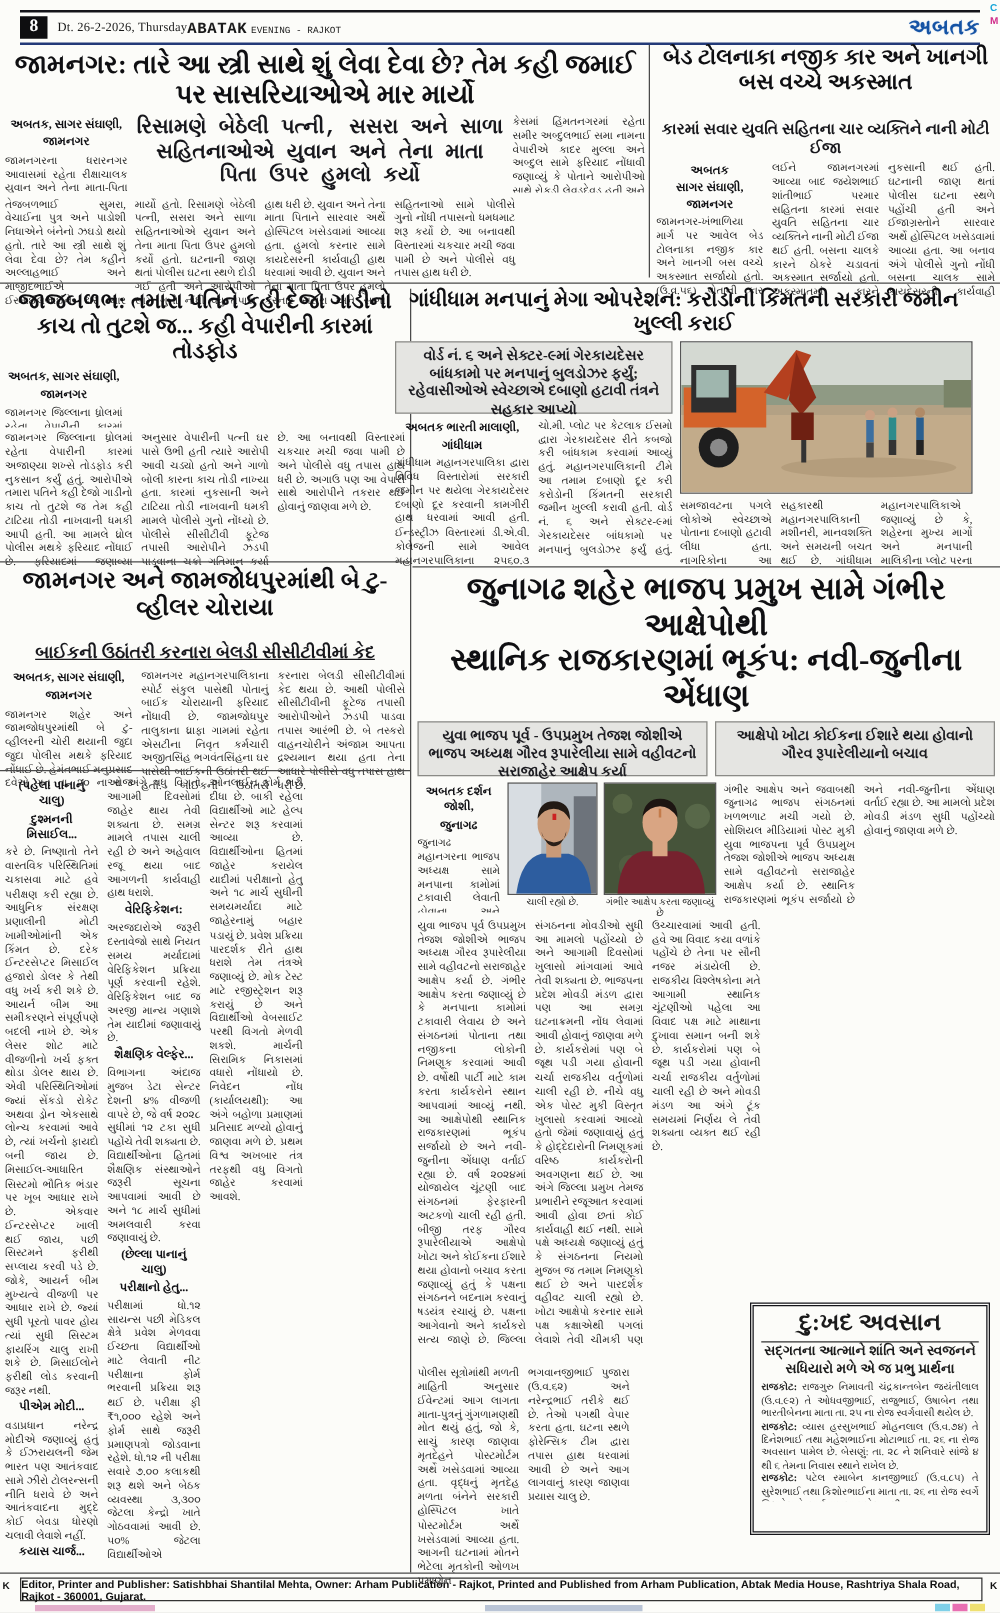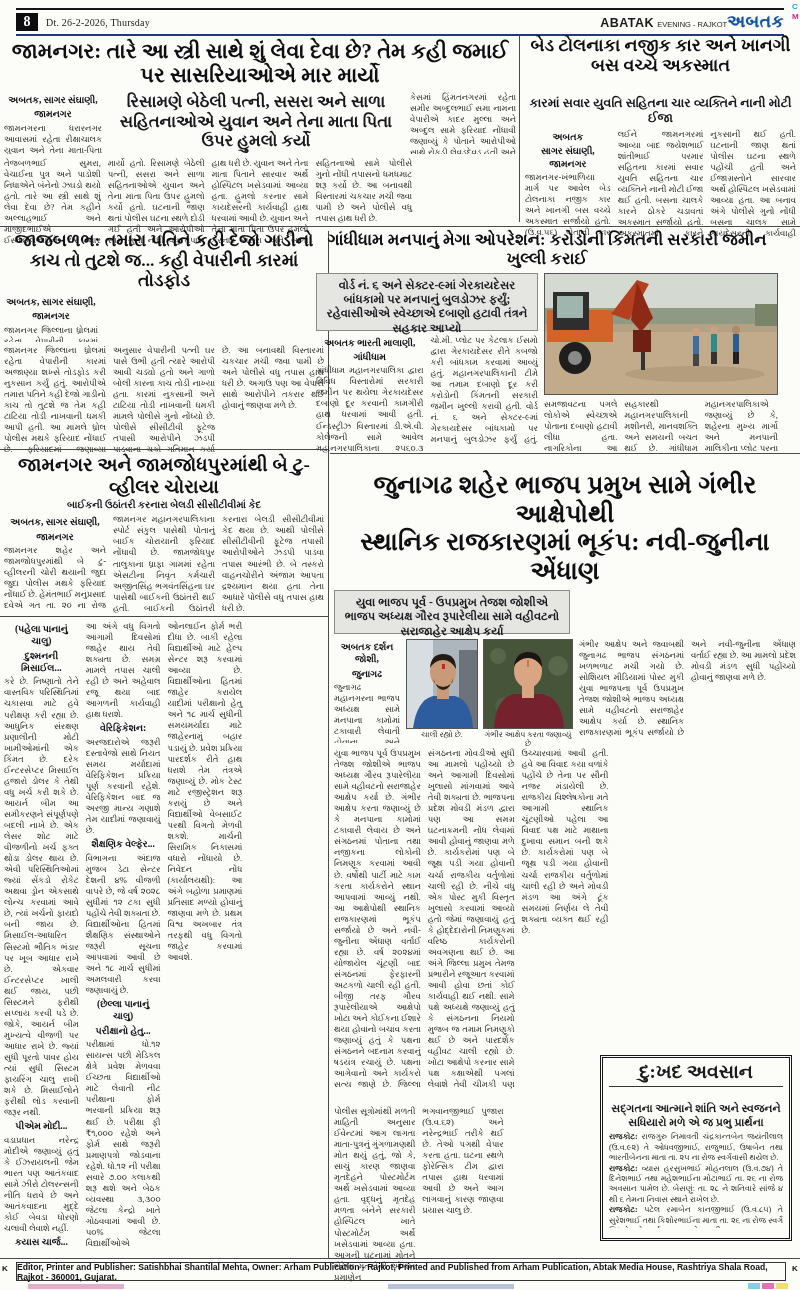--- a/index.html
+++ b/index.html
@@ -5,21 +5,21 @@
   html,body{margin:0;padding:0;background:#e8e8e4;}
   #page{position:relative;width:800px;height:1290px;background:#fcfcf9;margin:0 auto;
         font-family:"Liberation Serif","DejaVu Serif",serif;color:#1b1b1b;overflow:hidden;}
   .abs{position:absolute;}
   
   #hdr{left:16px;top:8px;width:768px;height:24px;border-top:2px solid #15151a;border-bottom:2px solid #233a78;
        display:flex;align-items:center;}
   .pgbox{background:#0e0e10;color:#fff;font-weight:bold;font-size:14px;width:22px;height:18px;
          display:flex;align-items:center;justify-content:center;margin-right:8px;}
   .hdate{font-size:10px;letter-spacing:.2px;}
-  .mast{flex:1;text-align:right;font-family:Liberation Sans, sans-serif;}
+  .mast{flex:1;text-align:left;font-family:Liberation Mono, monospace;}
   .mast b{font-size:12.5px;letter-spacing:.5px;}
   .mast span{font-size:7.5px;color:#222;margin-left:3px;}
   .logo{color:#1553a4;font-weight:bold;font-size:17px;letter-spacing:.5px;text-shadow:0 0 1px #9db7e0;}
   
   .hr{background:#4a4a4a;height:1px;}
   .vr{background:#4a4a4a;width:1px;}
   
   .hl{font-weight:bold;color:#0f0f12;text-align:center;line-height:1.14;font-family:"Liberation Serif",serif;}
   .sub{font-weight:bold;color:#17171c;text-align:center;line-height:1.2;}
   .subbox{background:#e5e5e2;border:1px solid #8a8a86;font-weight:bold;text-align:center;
@@ -29,21 +29,21 @@
   .c2{column-count:2}.c3{column-count:3}.c4{column-count:4}.c5{column-count:5}
   .mini-head{font-weight:bold;text-align:center;font-size:9.5px;margin:2px 0;color:#101014;}
   .b-inline{font-weight:bold;}
   .cap{font-size:7.8px;text-align:center;line-height:1.2;margin-top:1px;color:#222;}
   
   .ph{display:block;border:1px solid #555;background:#ddd;}
   
   #obit{border:3px double #15151a;padding:4px 6px;box-sizing:border-box;background:#fcfcf9;}
   #obit .t1{font-size:19px;font-weight:bold;text-align:center;line-height:1.1;}
   #obit .t2{font-size:11px;font-weight:bold;text-align:center;line-height:1.25;margin:3px 0;
-            border-top:1px solid #333;padding-top:15px;}
+            border-top:1px solid #333;padding-top:1px;}
   #obit .bt{height:96px;}
   
   #ftr{left:16px;top:1262px;width:768px;height:17px;border:1px solid #333;display:flex;align-items:center;
        justify-content:center;font-family:"Liberation Sans",sans-serif;font-size:8.6px;font-weight:bold;color:#111;}
   .mark{font-family:"Liberation Sans",sans-serif;font-size:8px;font-weight:bold;}
   .flexrow{display:flex;}
 </style>
 </head>
 <body>
 
@@ -57,21 +57,21 @@
     </div>
     <div class="logo">અબતક</div>
   </div>
   <div class="abs mark" style="left:792px;top:2px;color:#18a6d8;">C</div>
   <div class="abs mark" style="left:792px;top:12px;color:#d row:#d23;color:#d02c8a;">M</div>
 
   <div class="abs" style="left:4px;top:40px;width:512px;height:188px;">
     <div class="hl" style="font-size:21px;">જામનગર: તારે આ સ્ત્રી સાથે શું લેવા દેવા છે? તેમ કહી જમાઈ પર સાસરિયાઓએ માર માર્યો</div>
     <div class="flexrow" style="margin-top:4px;height:62px;">
       <div class="bt" style="width:98px;height:62px;"><div class="mini-head">અબતક, સાગર સંઘાણી,</div><div class="mini-head">જામનગર</div><span>જામનગરના ધરારનગર આવાસમાં રહેતા રીક્ષાચાલક યુવાન અને તેના માતા-પિતા ઉપર હુમલો થયાની ફરિયાદ સીટી એ ડિવિઝન પોલીસ મથકે નોંધાઈ છે. રિસામણે બેઠેલી પત્નીને તેડવા જતાં આ બનાવ બન્યો હતો. </span></div>
-      <div class="sub" style="width:296px;font-size:16.5px;padding:0 6px;">રિસામણે બેઠેલી પત્ની, સસરા અને સાળા સહિતનાઓએ યુવાન અને તેના માતા પિતા ઉપર હુમલો કર્યો</div>
+      <div class="sub" style="width:296px;font-size:16.5px;padding:0 6px;font-family:Liberation Mono, monospace;">રિસામણે બેઠેલી પત્ની, સસરા અને સાળા સહિતનાઓએ યુવાન અને તેના માતા પિતા ઉપર હુમલો કર્યો</div>
       <div class="bt" style="width:106px;height:62px;">કેસમાં હિંમતનગરમાં રહેતા સમીર અબ્દુલભાઈ સમા નામના વેપારીએ કાદર મુલ્લા અને અબ્દુલ સામે ફરિયાદ નોંધાવી જણાવ્યું કે પોતાને આરોપીઓ સાથે રોકડી લેવડદેવડ હતી અને તકરાર થતાં મારામારી થઈ હતી.</div>
     </div>
     <div class="bt c5" style="margin-top:4px;height:94px;">તેજબળભાઈ સુમરા, વેચાઈના પુત્ર અને પાડોશી નિધાએને બંનેનો ઝઘડો થયો હતો. તારે આ સ્ત્રી સાથે શું લેવા દેવા છે? તેમ કહીને અલ્લાહભાઈ અને માજીદભાઈએ ઈસ્માઈલભાઈને ઢોર માર માર્યો હતો. રિસામણે બેઠેલી પત્ની, સસરા અને સાળા સહિતનાઓએ યુવાન અને તેના માતા પિતા ઉપર હુમલો કર્યો હતો. ઘટનાની જાણ થતાં પોલીસ ઘટના સ્થળે દોડી ગઈ હતી અને આરોપીઓ સામે ગુનો નોંધી વધુ તપાસ હાથ ધરી છે. યુવાન અને તેના માતા પિતાને સારવાર અર્થે હોસ્પિટલ ખસેડવામાં આવ્યા હતા. હુમલો કરનાર સામે કાયદેસરની કાર્યવાહી હાથ ધરવામાં આવી છે. યુવાન અને તેના માતા પિતા ઉપર હુમલો કરનાર સસરા અને સાળા સહિતનાઓ સામે પોલીસે ગુનો નોંધી તપાસનો ધમધમાટ શરૂ કર્યો છે. આ બનાવથી વિસ્તારમાં ચકચાર મચી જવા પામી છે અને પોલીસે વધુ તપાસ હાથ ધરી છે.</div>
   </div>
 
   <div class="abs vr" style="left:519px;top:36px;height:186px;"></div>
 
   <div class="abs" style="left:525px;top:36px;width:271px;height:188px;">
     <div class="hl" style="font-size:17.5px;">બેડ ટોલનાકા નજીક કાર અને ખાનગી બસ વચ્ચે અકસ્માત</div>
     <div class="sub" style="font-size:12.5px;margin-top:20px;">કારમાં સવાર યુવતિ સહિતના ચાર વ્યક્તિને નાની મોટી ઈજા</div>
@@ -130,33 +130,34 @@
         <div class="bt c3" style="margin-top:4px;height:58px;">સમજાવટના પગલે લોકોએ સ્વેચ્છાએ પોતાના દબાણો હટાવી લીધા હતા. નાગરિકોના આ સહકારથી મહાનગરપાલિકાની મશીનરી, માનવશક્તિ અને સમયની બચત થઈ છે. ગાંધીધામ મહાનગરપાલિકાએ જણાવ્યું છે કે, શહેરના મુખ્ય માર્ગો અને મનપાની માલિકીના પ્લોટ પરના દબાણો દૂર કરી જાહેર ઉપયોગિતાના વિવિધ પ્રોજેક્ટ્સ હાથ ધરવા માટે તંત્ર મક્કમ છે. આગામી દિવસોમાં પણ આ ઝુંબેશ ચાલુ રાખી શહેરના વિકાસને વેગ આપવામાં આવશે.</div>
       </div>
     </div>
   </div>
 
   <div class="abs hr" style="left:0;top:449px;width:328px;"></div>
   <div class="abs hr" style="left:330px;top:453px;width:470px;"></div>
 
   <div class="abs" style="left:4px;top:454px;width:320px;height:158px;">
     <div class="hl" style="font-size:19px;">જામનગર અને જામજોધપુરમાંથી બે ટુ-વ્હીલર ચોરાયા</div>
-    <div class="sub" style="font-size:10px;margin-top:2px;">બાઈકની ઉઠાંતરી કરનારા બેલડી સીસીટીવીમાં કેદ</div>
+    <div class="sub" style="font-size:14px;margin-top:18px;text-decoration:underline;">બાઈકની ઉઠાંતરી કરનારા બેલડી સીસીટીવીમાં કેદ</div>
     <div class="bt c3" style="margin-top:3px;height:104px;"><div class="mini-head">અબતક, સાગર સંઘાણી,</div><div class="mini-head">જામનગર</div><span>જામનગર શહેર અને જામજોધપુરમાંથી બે ટુ-વ્હીલરની ચોરી થયાની જુદા જુદા પોલીસ મથકે ફરિયાદ નોંધાઈ છે. હેમંતભાઈ મનુપ્રસાદ દવેએ ગત તા. ૨૦ ના રોજ જામનગર મહાનગરપાલિકાના સ્પોર્ટ સંકુલ પાસેથી પોતાનું બાઈક ચોરાયાની ફરિયાદ નોંધાવી છે. જામજોધપુર તાલુકાના ધ્રાફા ગામમાં રહેતા એસટીના નિવૃત કર્મચારી અજીતસિંહ ભગવંતસિંહના ઘર પાસેથી બાઈકની ઉઠાંતરી થઈ હતી. બાઈકની ઉઠાંતરી કરનારા બેલડી સીસીટીવીમાં કેદ થયા છે. આથી પોલીસે સીસીટીવીની ફૂટેજ તપાસી આરોપીઓને ઝડપી પાડવા તપાસ આરંભી છે. બે તસ્કરો વાહનચોરીને અંજામ આપતા દ્રશ્યમાન થયા હતા તેના આધારે પોલીસે વધુ તપાસ હાથ ધરી છે. </span></div>
   </div>
 
   <div class="abs hr" style="left:0;top:616px;width:328px;"></div>
 
   <div class="abs bt c4" style="left:4px;top:621px;width:320px;height:634px;"><div class="mini-head">(પહેલા પાનાનું ચાલુ)</div><div class="mini-head">દુશ્મનની મિસાઈલ...</div><span>કરે છે. નિષ્ણાતો તેને વાસ્તવિક પરિસ્થિતિમાં ચકાસવા માટે હવે પરીક્ષણ કરી રહ્યા છે. આધુનિક સંરક્ષણ પ્રણાલીની મોટી ખામીઓમાંની એક કિંમત છે. દરેક ઈન્ટરસેપ્ટર મિસાઈલ હજારો ડોલર કે તેથી વધુ ખર્ચ કરી શકે છે. આયર્ન બીમ આ સમીકરણને સંપૂર્ણપણે બદલી નાખે છે. એક લેસર શોટ માટે વીજળીનો ખર્ચ ફક્ત થોડા ડોલર થાય છે. એવી પરિસ્થિતિઓમાં જ્યાં સેંકડો રોકેટ અથવા ડ્રોન એકસાથે લોન્ચ કરવામાં આવે છે, ત્યાં ખર્ચનો ફાયદો બની જાય છે. મિસાઈલ-આધારિત સિસ્ટમો ભૌતિક ભંડાર પર ખૂબ આધાર રાખે છે. એકવાર ઈન્ટરસેપ્ટર ખાલી થઈ જાય, પછી સિસ્ટમને ફરીથી સપ્લાય કરવી પડે છે. જોકે, આયર્ન બીમ મુખ્યત્વે વીજળી પર આધાર રાખે છે. જ્યાં સુધી પૂરતો પાવર હોય ત્યાં સુધી સિસ્ટમ ફાયરિંગ ચાલુ રાખી શકે છે. મિસાઈલોને ફરીથી લોડ કરવાની જરૂર નથી. </span><div class="mini-head">પીએમ મોદી...</div><span>વડાપ્રધાન નરેન્દ્ર મોદીએ જણાવ્યું હતું કે ઈઝરાયલની જેમ ભારત પણ આતંકવાદ સામે ઝીરો ટોલરન્સની નીતિ ધરાવે છે અને આતંકવાદના મુદ્દે કોઈ બેવડા ધોરણો ચલાવી લેવાશે નહીં. </span><div class="mini-head">કયાસ ચાર્જ...</div><span>આ અંગે વધુ વિગતો આગામી દિવસોમાં જાહેર થાય તેવી શક્યતા છે. સમગ્ર મામલે તપાસ ચાલી રહી છે અને અહેવાલ રજૂ થયા બાદ આગળની કાર્યવાહી હાથ ધરાશે. </span><div class="mini-head">વેરિફિકેશન:</div><span>અરજદારોએ જરૂરી દસ્તાવેજો સાથે નિયત સમય મર્યાદામાં વેરિફિકેશન પ્રક્રિયા પૂર્ણ કરવાની રહેશે. વેરિફિકેશન બાદ જ અરજી માન્ય ગણાશે તેમ યાદીમાં જણાવાયું છે. </span><div class="mini-head">શૈક્ષણિક વેલ્ફેર...</div><span>વિભાગના અંદાજ મુજબ ડેટા સેન્ટર દેશની ૪% વીજળી વાપરે છે, જે વર્ષ ૨૦૨૮ સુધીમાં ૧૨ ટકા સુધી પહોંચે તેવી શક્યતા છે. વિદ્યાર્થીઓના હિતમાં શૈક્ષણિક સંસ્થાઓને જરૂરી સૂચના આપવામાં આવી છે અને ૧૮ માર્ચ સુધીમાં અમલવારી કરવા જણાવાયું છે. </span><div class="mini-head">(છેલ્લા પાનાનું ચાલુ)</div><div class="mini-head">પરીક્ષાનો હેતુ...</div><span>પરીક્ષામાં ધો.૧૨ સાયન્સ પછી મેડિકલ ક્ષેત્રે પ્રવેશ મેળવવા ઈચ્છતા વિદ્યાર્થીઓ માટે લેવાતી નીટ પરીક્ષાના ફોર્મ ભરવાની પ્રક્રિયા શરૂ થઈ છે. પરીક્ષા ફી ₹૧,૦૦૦ રહેશે અને ફોર્મ સાથે જરૂરી પ્રમાણપત્રો જોડવાના રહેશે. ધો.૧૨ ની પરીક્ષા સવારે ૭.૦૦ કલાકથી શરૂ થશે અને બેઠક વ્યવસ્થા ૩,૩૦૦ જેટલા કેન્દ્રો ખાતે ગોઠવવામાં આવી છે. ૫૦% જેટલા વિદ્યાર્થીઓએ ઓનલાઈન ફોર્મ ભરી દીધા છે. બાકી રહેલા વિદ્યાર્થીઓ માટે હેલ્પ સેન્ટર શરૂ કરવામાં આવ્યા છે. વિદ્યાર્થીઓના હિતમાં જાહેર કરાયેલ યાદીમાં પરીક્ષાનો હેતુ અને ૧૮ માર્ચ સુધીની સમયમર્યાદા માટે જાહેરનામું બહાર પડાયું છે. પ્રવેશ પ્રક્રિયા પારદર્શક રીતે હાથ ધરાશે તેમ તંત્રએ જણાવ્યું છે. મોક ટેસ્ટ માટે રજીસ્ટ્રેશન શરૂ કરાયું છે અને વિદ્યાર્થીઓ વેબસાઈટ પરથી વિગતો મેળવી શકશે. માર્ચની સિરામિક નિકાસમાં વધારો નોંધાયો છે. નિવેદન નોંધ (કાર્યાલયથી): આ અંગે બહોળા પ્રમાણમાં પ્રતિસાદ મળ્યો હોવાનું જાણવા મળે છે. પ્રથમ વિશ્વ અખબાર તંત્ર તરફથી વધુ વિગતો જાહેર કરવામાં આવશે. </span></div>
 
-  <div class="abs" style="left:334px;top:458px;width:462px;height:798px;margin-top:13px;">
+  <div class="abs" style="left:334px;top:458px;width:462px;height:798px;">
     <div class="hl" style="font-size:25px;">જુનાગઢ શહેર ભાજપ પ્રમુખ સામે ગંભીર આક્ષેપોથી</div>
     <div class="hl" style="font-size:25px;">સ્થાનિક રાજકારણમાં ભૂકંપ: નવી-જુનીના એંધાણ</div>
     <div class="flexrow" style="margin-top:5px;">
       <div class="subbox" style="width:222px;font-size:11.5px;height:34px;">યુવા ભાજપ પૂર્વ - ઉપપ્રમુખ તેજશ જોશીએ ભાજપ અધ્યક્ષ ગૌરવ રૂપારેલીયા સામે વહીવટનો સરાજાહેર આક્ષેપ કર્યા</div>
+      <div class="subbox" style="width:214px;font-size:11.5px;height:34px;margin-left:6px;">આક્ષેપો ખોટા કોઈકના ઈશારે થયા હોવાનો ગૌરવ રૂપારેલીયાનો બચાવ</div>
     </div>
     <div class="flexrow" style="margin-top:5px;height:104px;">
       <div class="bt" style="width:66px;height:104px;"><div class="mini-head">અબતક દર્શન જોશી,</div><div class="mini-head">જુનાગઢ</div><span>જુનાગઢ મહાનગરના ભાજપ અધ્યક્ષ સામે મનપાના કામોમાં ટકાવારી લેવાતી હોવાના અને સંગઠનમાં પોતાના અને નજીકના લોકોની નિમણૂક કરી, વર્ષોથી પાર્ટી માટે કામ કરતા કાર્યકરોને સ્થાન ના આપ્યા હોવાના </span></div>
       <div style="width:72px;margin-left:6px;">
         <svg class="ph" width="70" height="88" viewBox="0 0 70 88">
           <rect width="70" height="88" fill="#aeb6bd"></rect>
           <rect x="0" y="0" width="26" height="88" fill="#d8dde2"></rect>
           <rect x="52" y="10" width="18" height="78" fill="#6d737b"></rect>
           <path d="M6 88 Q10 60 26 56 L48 56 Q64 60 66 88 Z" fill="#2d5d9f"></path>
           <rect x="30" y="46" width="12" height="13" fill="#c99a78"></rect>

